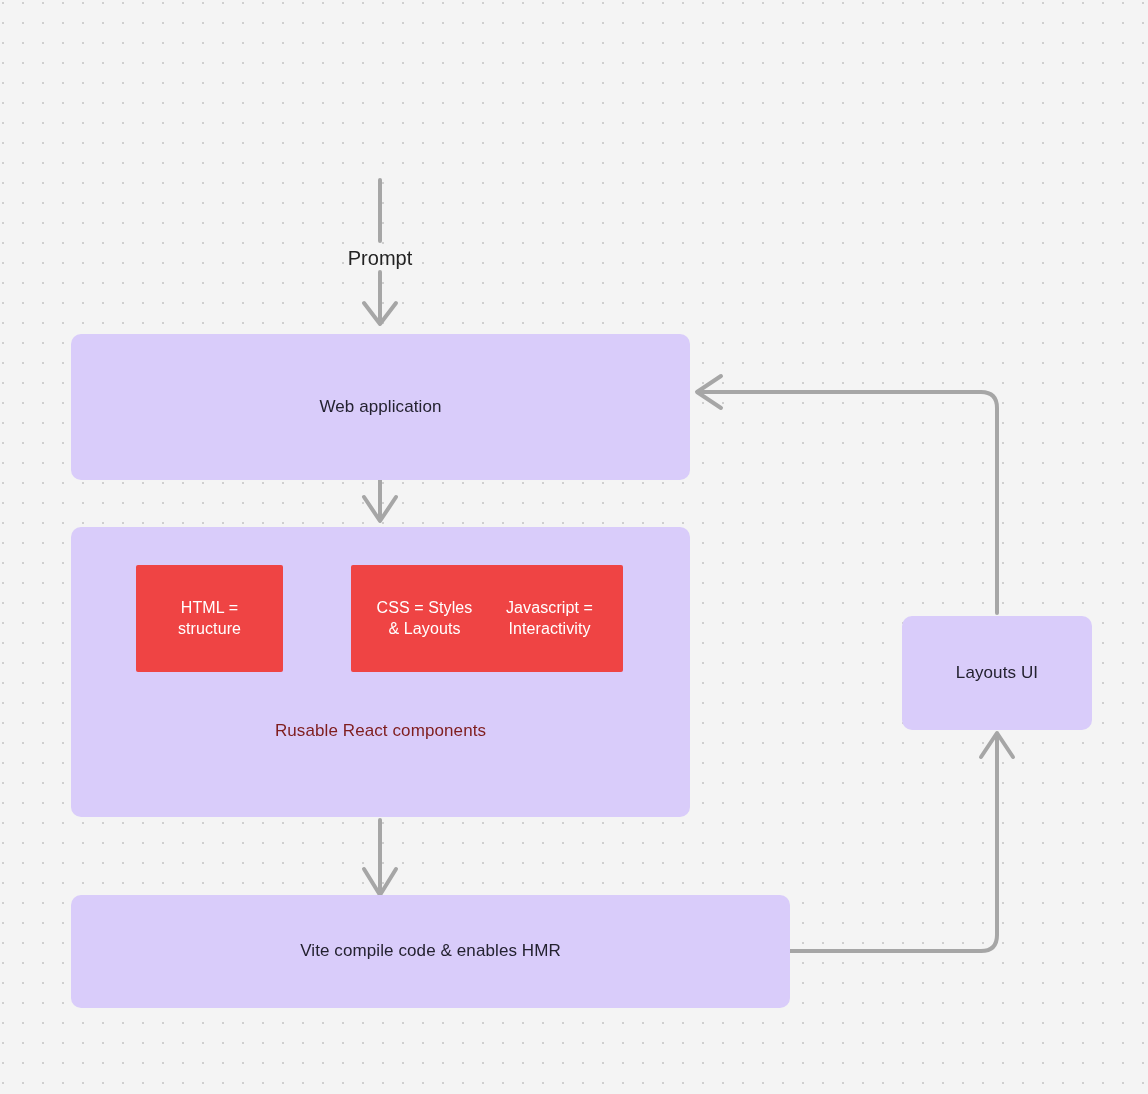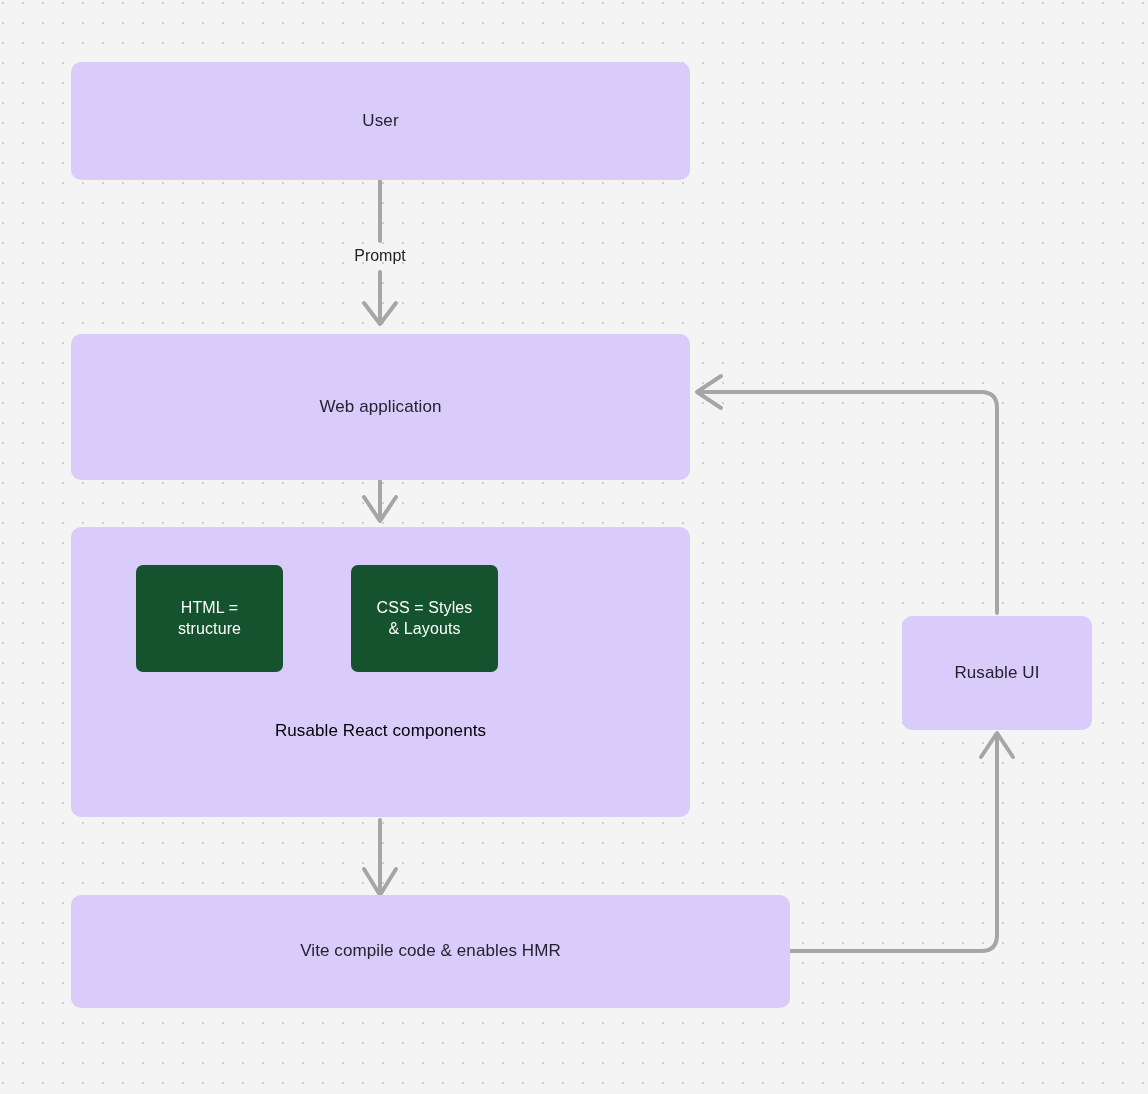--- a/index.html
+++ b/index.html
@@ -26,40 +26,40 @@
     align-items: center;
     justify-content: center;
     text-align: center;
     color: #242230;
     font-size: 17px;
     line-height: 1.3;
     letter-spacing: 0.1px;
   }
   .node.light { background: #d9ccfa; }
   .node.deep {
-    background: #14532d;
+    background: #ef4444;
     color: #ffffff;
-    border-radius: 7px;
+    border-radius: 2px;
     font-size: 16px;
   }
   .node.container {
     display: block;
   }
   .container-label {
     position: absolute;
     left: 0;
     right: 0;
     text-align: center;
-    color: #000000;
+    color: #7f1d1d;
     font-size: 17px;
   }
   .edge-label {
     position: absolute;
     color: #232323;
-    font-size: 16px;
+    font-size: 20px;
     text-align: center;
     white-space: nowrap;
   }
   svg.edges {
     position: absolute;
     left: 0;
     top: 0;
     width: 1148px;
     height: 1094px;
     overflow: visible;
@@ -93,23 +93,20 @@
       <path d="M692,951 L981,951 Q997,951 997,935 L997,736" stroke="#a6a6a6" stroke-width="4" fill="none" stroke-linecap="round"></path>
       <path d="M981,757 L997,733 L1013,757" stroke="#a6a6a6" stroke-width="4" fill="none" stroke-linecap="round" stroke-linejoin="round"></path>
     </g>
 
     <g>
       <path d="M997,613 L997,408 Q997,392 981,392 L700,392" stroke="#a6a6a6" stroke-width="4" fill="none" stroke-linecap="round"></path>
       <path d="M721,376 L697,392 L721,408" stroke="#a6a6a6" stroke-width="4" fill="none" stroke-linecap="round" stroke-linejoin="round"></path>
     </g>
   </svg>
 
-  <div class="node light" style="left:71px; top:62px; width:619px; height:118px;">
-    <span>User</span>
-  </div>
 
   <div class="edge-label" style="left:330px; top:247px; width:100px;">Prompt</div>
 
   <div class="node light" style="left:71px; top:334px; width:619px; height:146px;">
     <span>Web application</span>
   </div>
 
   <div class="node light container" style="left:71px; top:527px; width:619px; height:290px;">
 
     <div class="node deep" style="left:65px; top:38px; width:147px; height:107px;">
@@ -119,25 +116,31 @@
       </span>
     </div>
 
     <div class="node deep" style="left:235px; top:38px; width:147px; height:107px;margin-left:45px;">
       <span>
         <span>CSS = Styles</span><br>
         <span>&amp; Layouts</span>
       </span>
     </div>
 
+    <div class="node deep" style="left:405px; top:38px; width:147px; height:107px;">
+      <span>
+        <span>Javascript =</span><br>
+        <span>Interactivity</span>
+      </span>
+    </div>
 
     <div class="container-label" style="top:193px;">Rusable React components</div>
   </div>
 
   <div class="node light" style="left:71px; top:895px; width:719px; height:113px;">
     <span>Vite compile code &amp; enables HMR</span>
   </div>
 
   <div class="node light" style="left:902px; top:616px; width:190px; height:114px;">
-    <span>Rusable UI</span>
+    <span>Layouts UI</span>
   </div>
 
 </div>
 
 </body></html>

